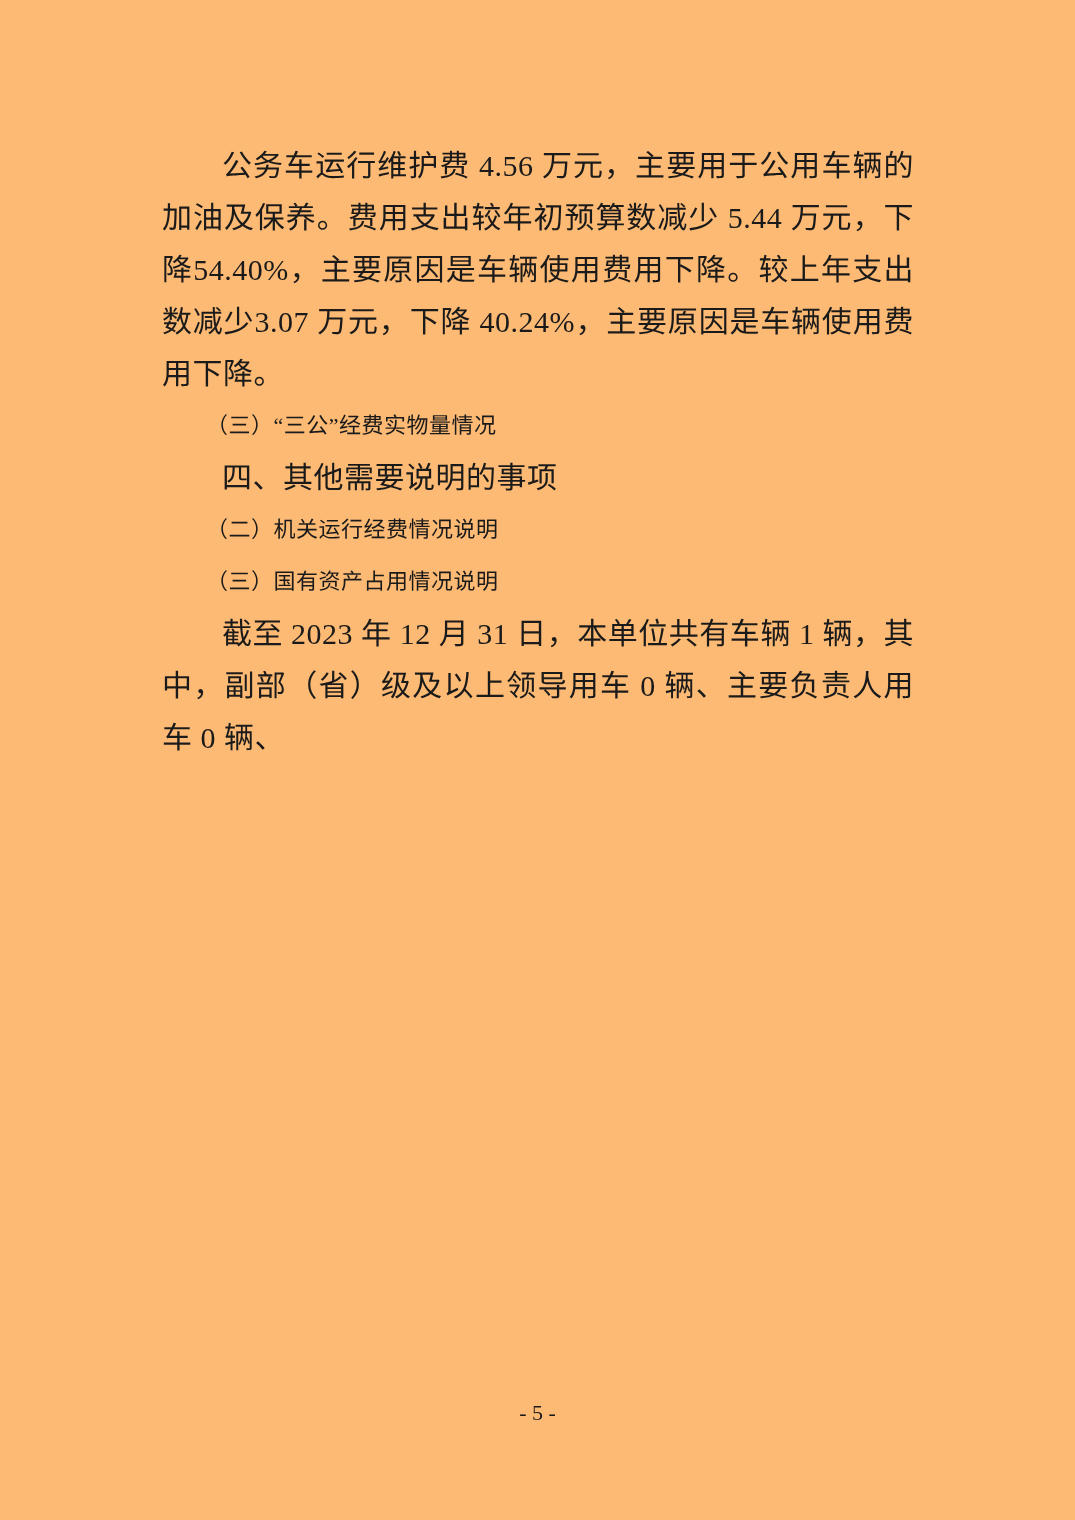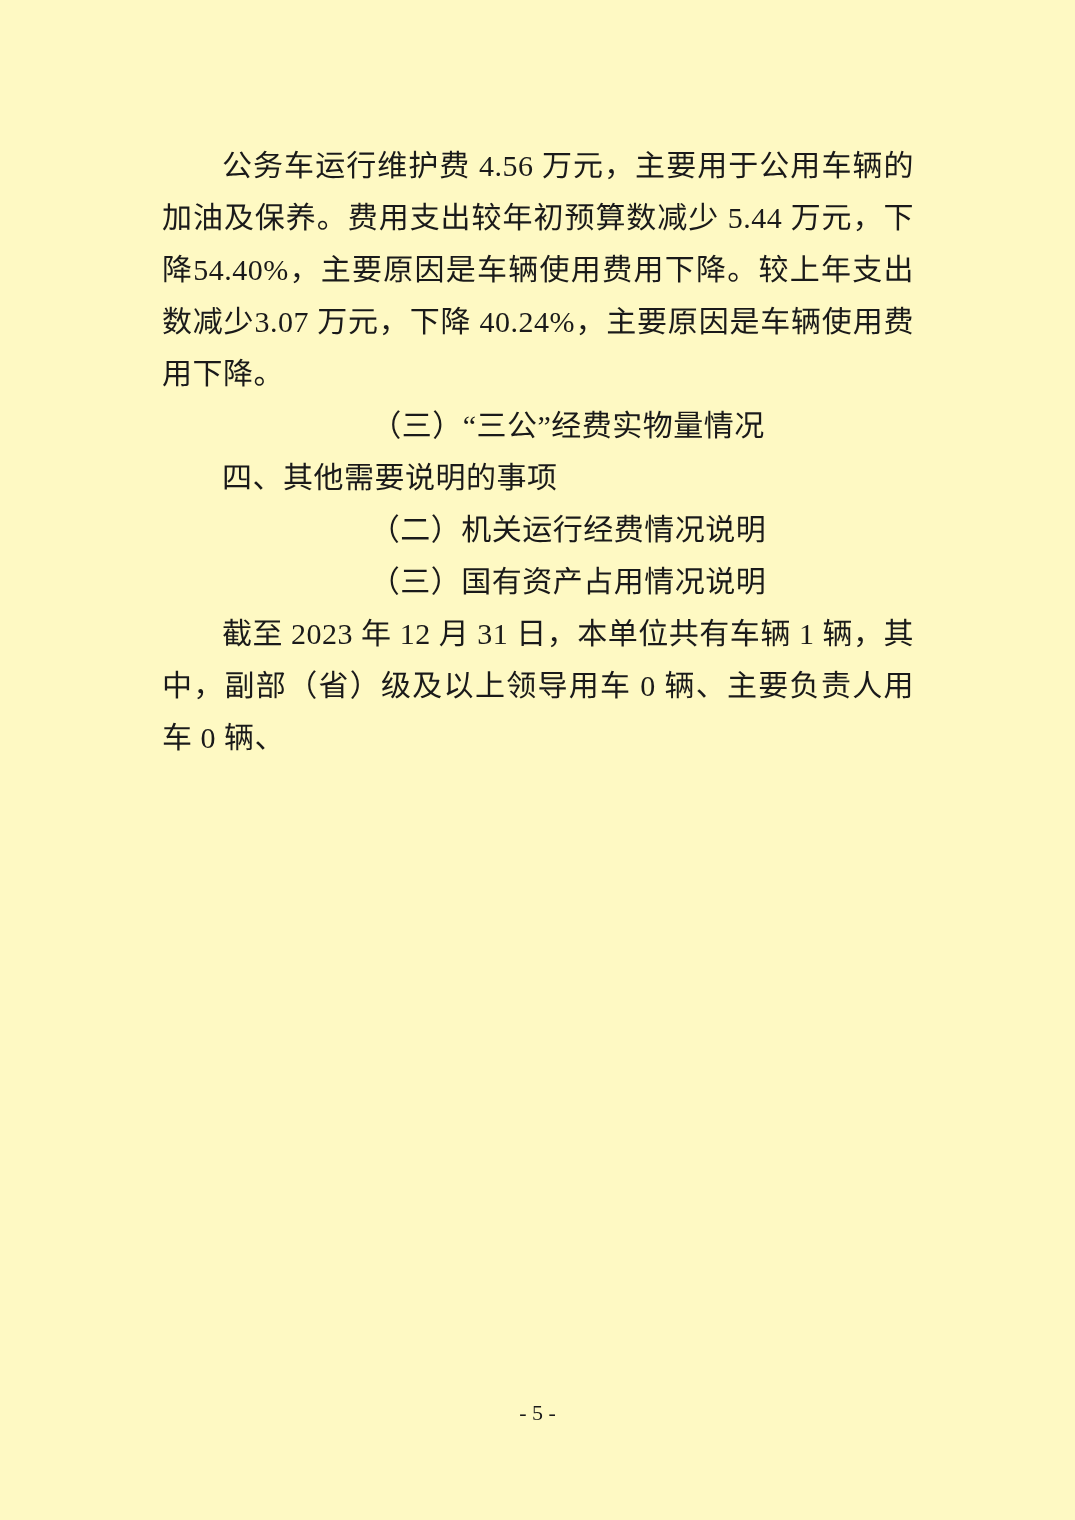--- a/index.html
+++ b/index.html
@@ -5,21 +5,21 @@
   html, body {
     margin: 0;
     padding: 0;
     background: #e8e8e8;
   }
   .page {
     position: relative;
     width: 1075px;
     height: 1520px;
     margin: 0 auto;
-    background: #fef9c3;
+    background: #fdba74;
     overflow: hidden;
     font-family: "Liberation Serif", "DejaVu Serif", serif;
     color: #1a1a1a;
   }
   .content {
     position: absolute;
     top: 140px;
     left: 162px;
     width: 752px;
   }
@@ -36,25 +36,24 @@
     margin: 0;
     font-size: 30px;
     line-height: 52px;
     text-indent: 2em;
     font-family: "Liberation Sans", "DejaVu Sans", sans-serif;
     font-weight: 400;
     letter-spacing: 0.5px;
   }
   .heading-sub {
     margin: 0;
-    font-size: 30px;
+    font-size: 22px;
     line-height: 52px;
     text-indent: 2em;
     letter-spacing: 0.5px;
-    text-align: center;
   }
   .page-footer {
     position: absolute;
     top: 1398px;
     left: 0;
     width: 100%;
     text-align: center;
     font-size: 22px;
     line-height: 30px;
     color: #1a1a1a;

